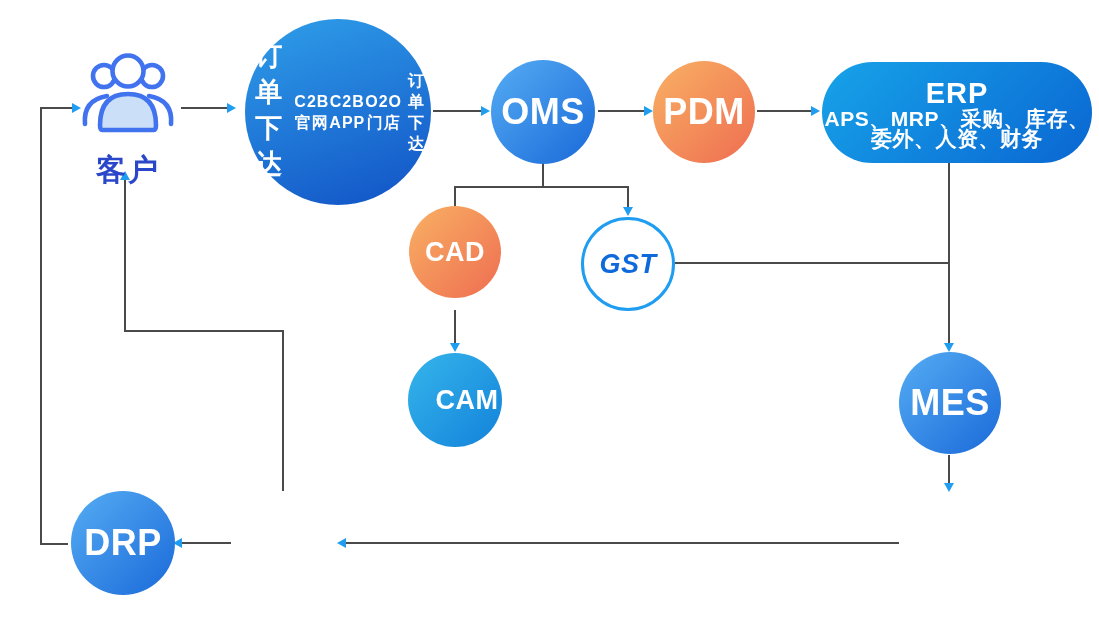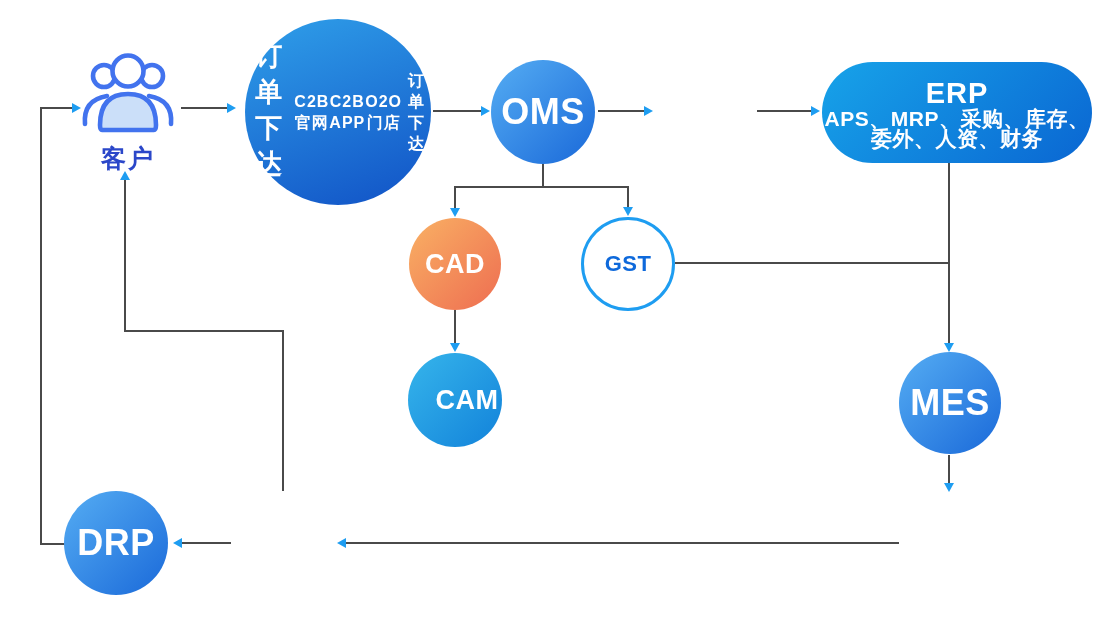--- a/index.html
+++ b/index.html
@@ -32,21 +32,21 @@
   .n-erp {
     position:absolute; border-radius:51px; display:flex; flex-direction:column;
     align-items:center; justify-content:center; color:#ffffff; font-weight:bold;
     background:linear-gradient(135deg,#17a3e9 0%,#0a66d2 100%); text-align:center;
   }
   .order-title { font-size:27px; letter-spacing:2px; margin-bottom:5px; }
   .order-ch { font-size:16px; line-height:21px; letter-spacing:1px; }
   .erp-title { font-size:29px; letter-spacing:1px; line-height:32px; }
   .erp-sub { font-size:21px; line-height:20px; letter-spacing:0.5px; }
   .customer { position:absolute; left:77px; top:50px; width:102px; text-align:center; }
-  .customer-label { font-size:25px; font-weight:bold; color:#2b47c9; letter-spacing:2px; margin-top:2px; }
+  .customer-label { font-size:30px; font-weight:bold; color:#2b47c9; letter-spacing:2px; margin-top:10px; }
 </style>
 </head>
 <body>
 
 <div class="canvas">
 
   <div class="line vline" style="left:40px; top:107px; height:437px;"></div>
   <div class="line hline" style="left:40px; top:543px; width:28px;"></div>
   <div class="line hline" style="left:40px; top:107px; width:32px;"></div>
   <div class="arr arr-r" style="left:72px; top:103px;"></div>
@@ -112,42 +112,45 @@
     <div class="order-ch">C2B 官网</div>
     <div class="order-ch">C2B APP</div>
     <div class="order-ch">O2O门店</div>
     <div class="order-ch">订单下达</div>
   </div>
 
   <div class="node n-blue" style="left:491px; top:60px; width:104px; height:104px;">
     <span class="lbl">OMS</span>
   </div>
 
+  <div class="node n-orange" style="left:653px; top:61px; width:102px; height:102px;">
+    <span class="lbl">PDM</span>
+  </div>
 
   <div class="n-erp" style="left:822px; top:62px; width:270px; height:101px;">
     <div class="erp-title">ERP</div>
     <div class="erp-sub">APS、MRP、采购、库存、</div>
     <div class="erp-sub">委外、人资、财务</div>
   </div>
 
-  <div class="node n-orange" style="left:409px; top:218px; width:92px; height:92px;">
+  <div class="node n-orange" style="left:409px; top:206px; width:92px; height:92px;">
     <span class="lbl" style="font-size:27px;">CAD</span>
   </div>
 
   <div class="node n-gst" style="left:581px; top:217px; width:94px; height:94px;">
-    <span class="lbl" style="font-size:22px;">GST</span>
+    <span class="lbl" style="font-size:27px;font-style:italic;">GST</span>
   </div>
 
   <div class="node n-cam" style="left:408px; top:353px; width:94px; height:94px;">
     <span class="lbl" style="font-size:27px;margin-left:24px;">CAM</span>
   </div>
 
   <div class="node n-blue" style="left:899px; top:352px; width:102px; height:102px;">
     <span class="lbl">MES</span>
   </div>
 
 
 
-  <div class="node n-blue" style="left:64px; top:491px; width:104px; height:104px;justify-content:center;">
+  <div class="node n-blue" style="left:71px; top:491px; width:104px; height:104px;justify-content:center;">
     <span class="lbl">DRP</span>
   </div>
 
 </div>
 
 </body></html>

